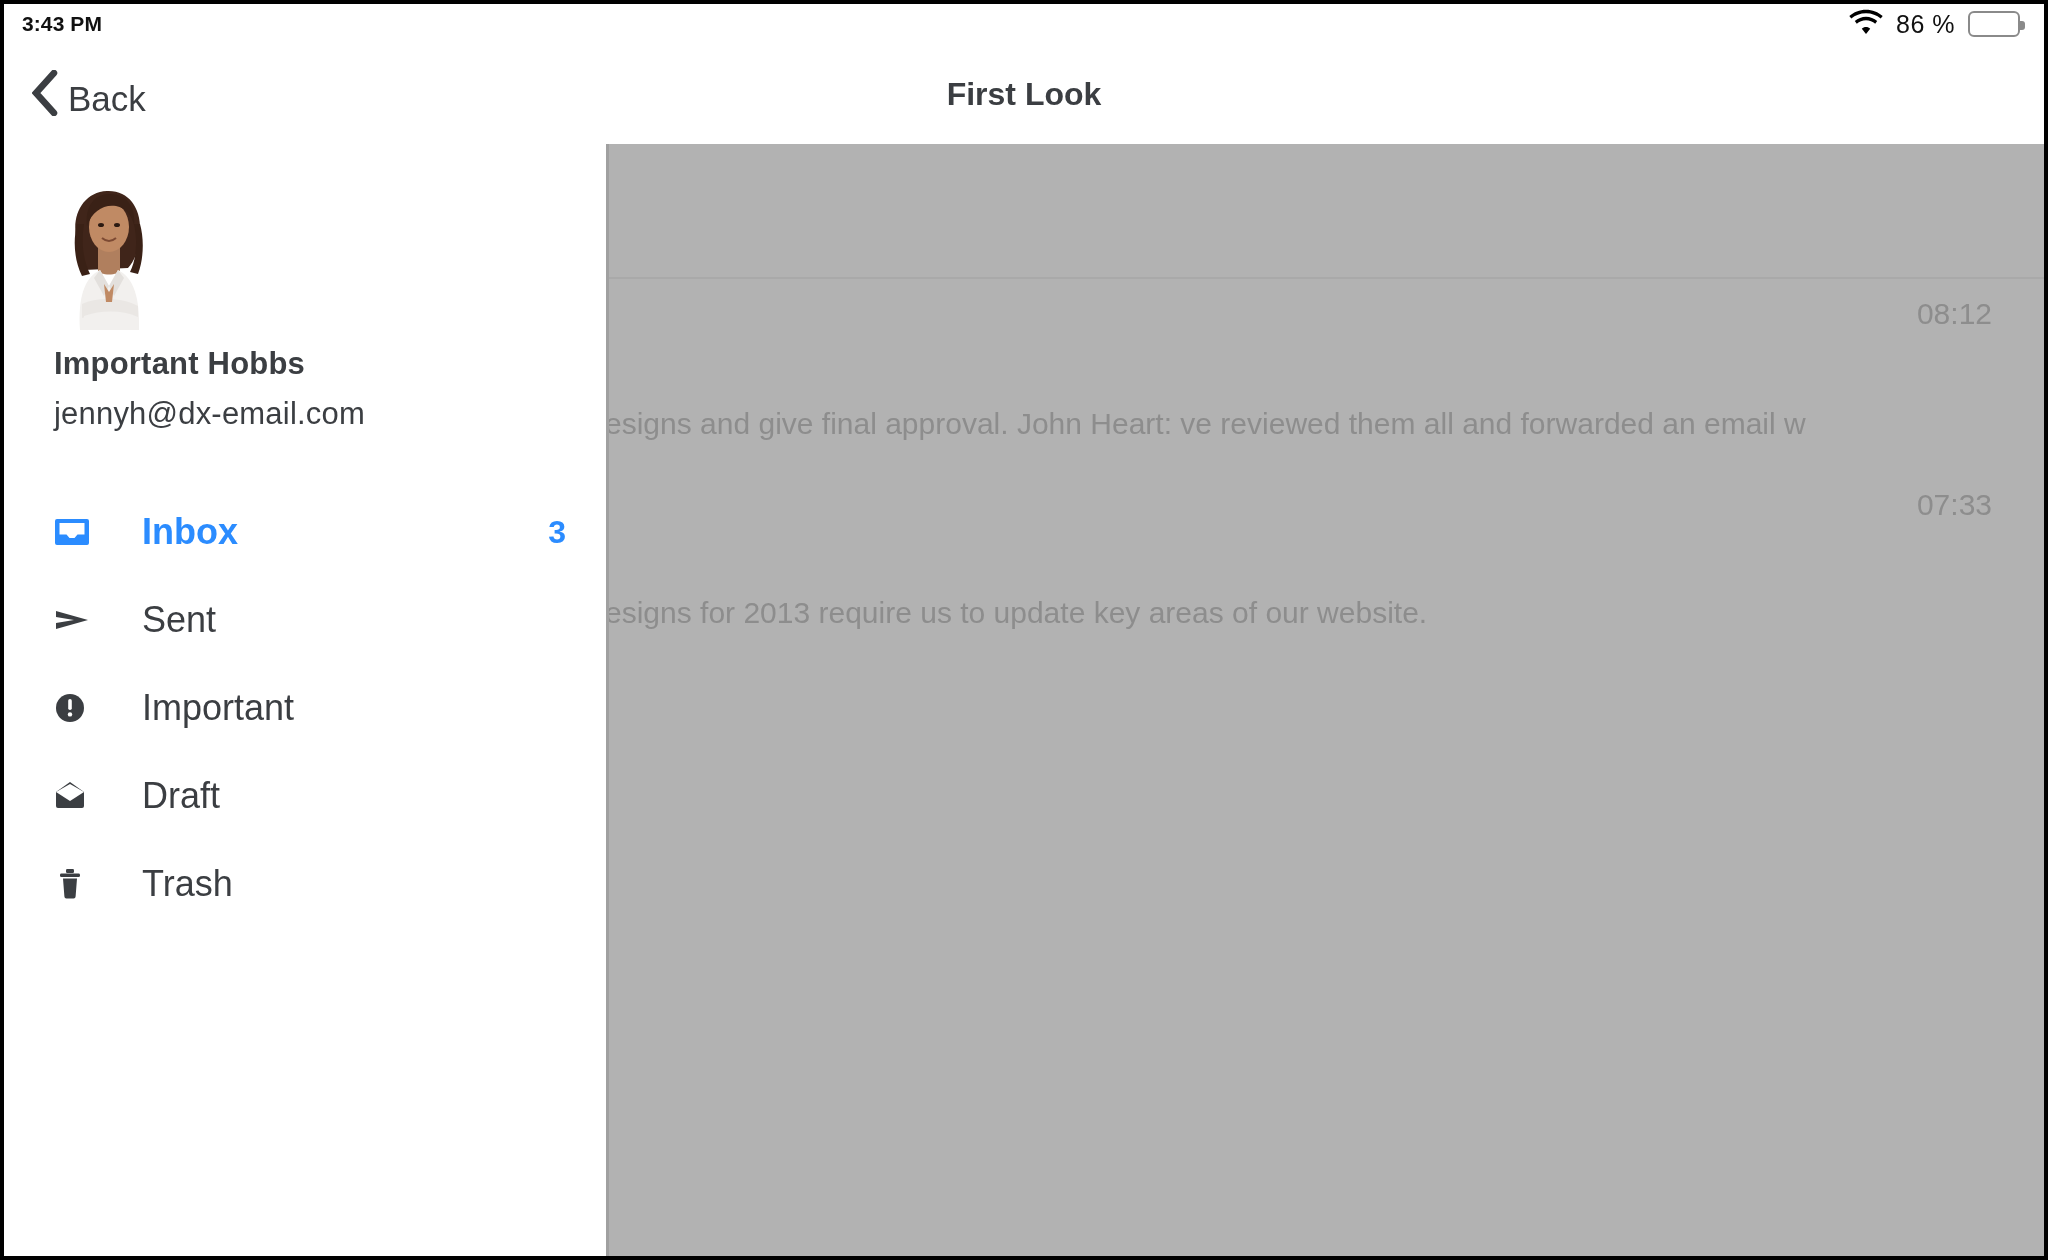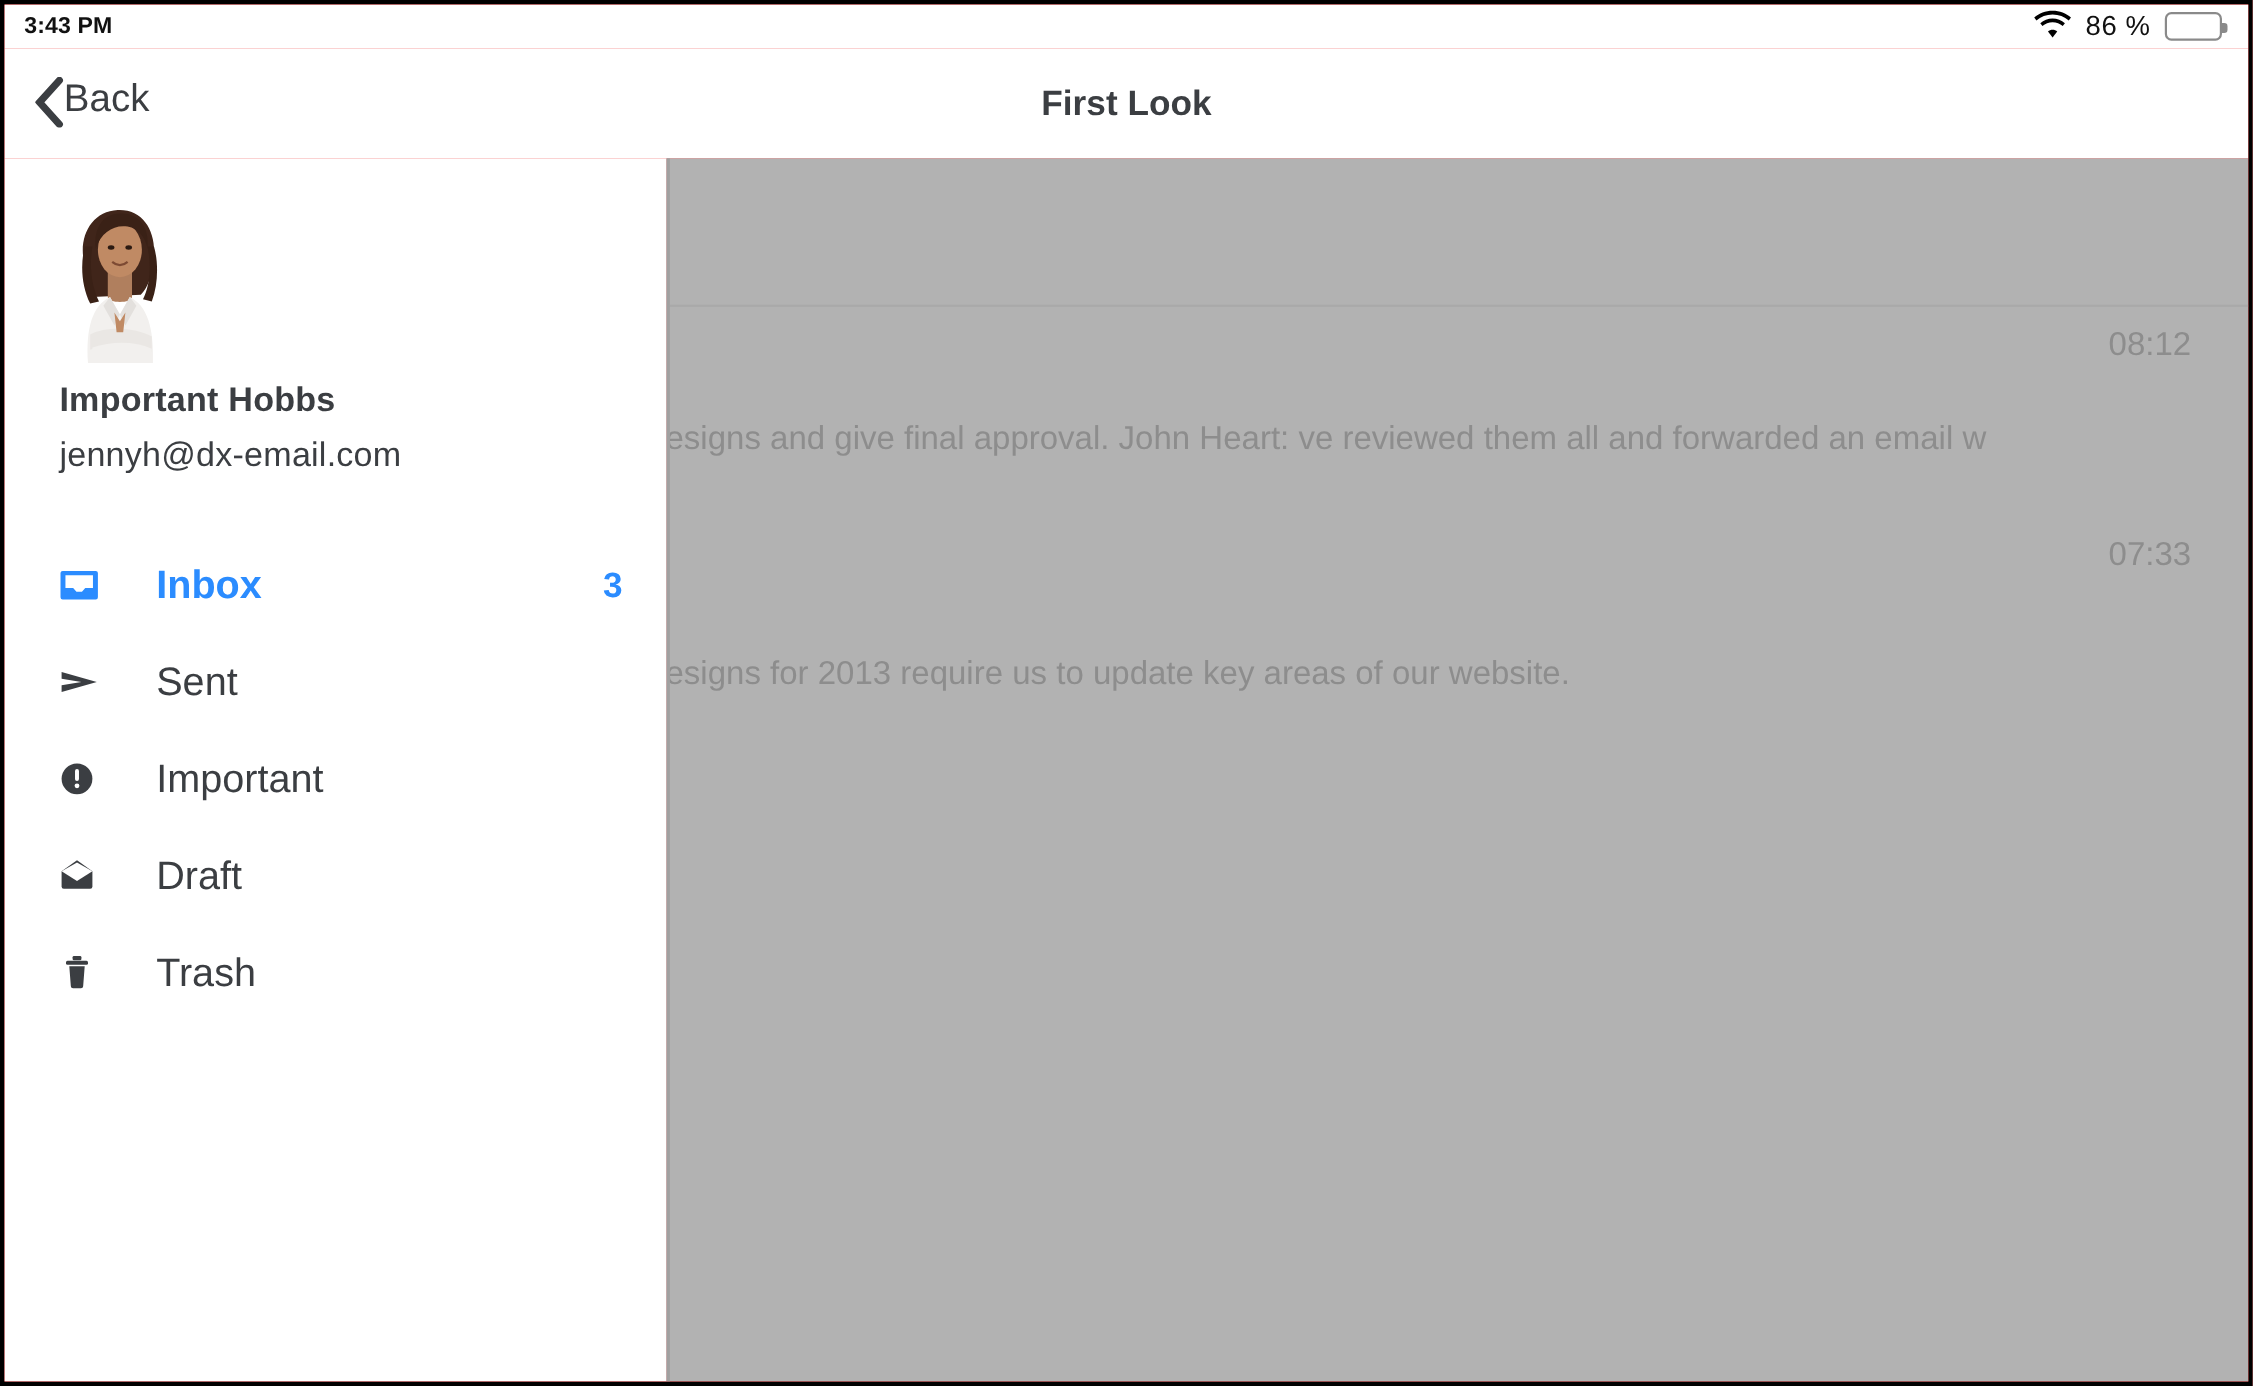--- a/index.html
+++ b/index.html
@@ -80,22 +80,22 @@
     position: absolute;
     top: 40px; left: 0;
     width: 2040px;
     height: 100px;
     background: #ffffff;
     display: flex;
     align-items: center;
   }
   .back-button {
     display: flex;
-    align-items: flex-start;
-    gap: 0;
+    align-items: flex-end;
+    gap: 10px;
     margin-left: 22px;
     cursor: pointer;
     background: none;
     border: none;
     padding: 4px 6px;
   }
   .chevron-left {
     display: block;
   }
   .back-label {
@@ -354,21 +354,21 @@
 
     </ul>
   </div>
 
   <div class="content-area">
 
     <div class="mail-row first"></div>
 
     <div class="mail-block">
       <div class="mail-time" style="top:18px;">08:12</div>
-      <div class="mail-snippet" style="top:103px;text-align:right;">esigns and give final approval. John Heart: ve reviewed them all and forwarded an email w</div>
+      <div class="mail-snippet" style="top:128px;text-align:right;">esigns and give final approval. John Heart: ve reviewed them all and forwarded an email w</div>
     </div>
 
     <div class="mail-block">
       <div class="mail-time" style="top:4px;">07:33</div>
       <div class="mail-snippet" style="top:112px;">esigns for 2013 require us to update key areas of our website.</div>
     </div>
 
   </div>
 
 </div>

